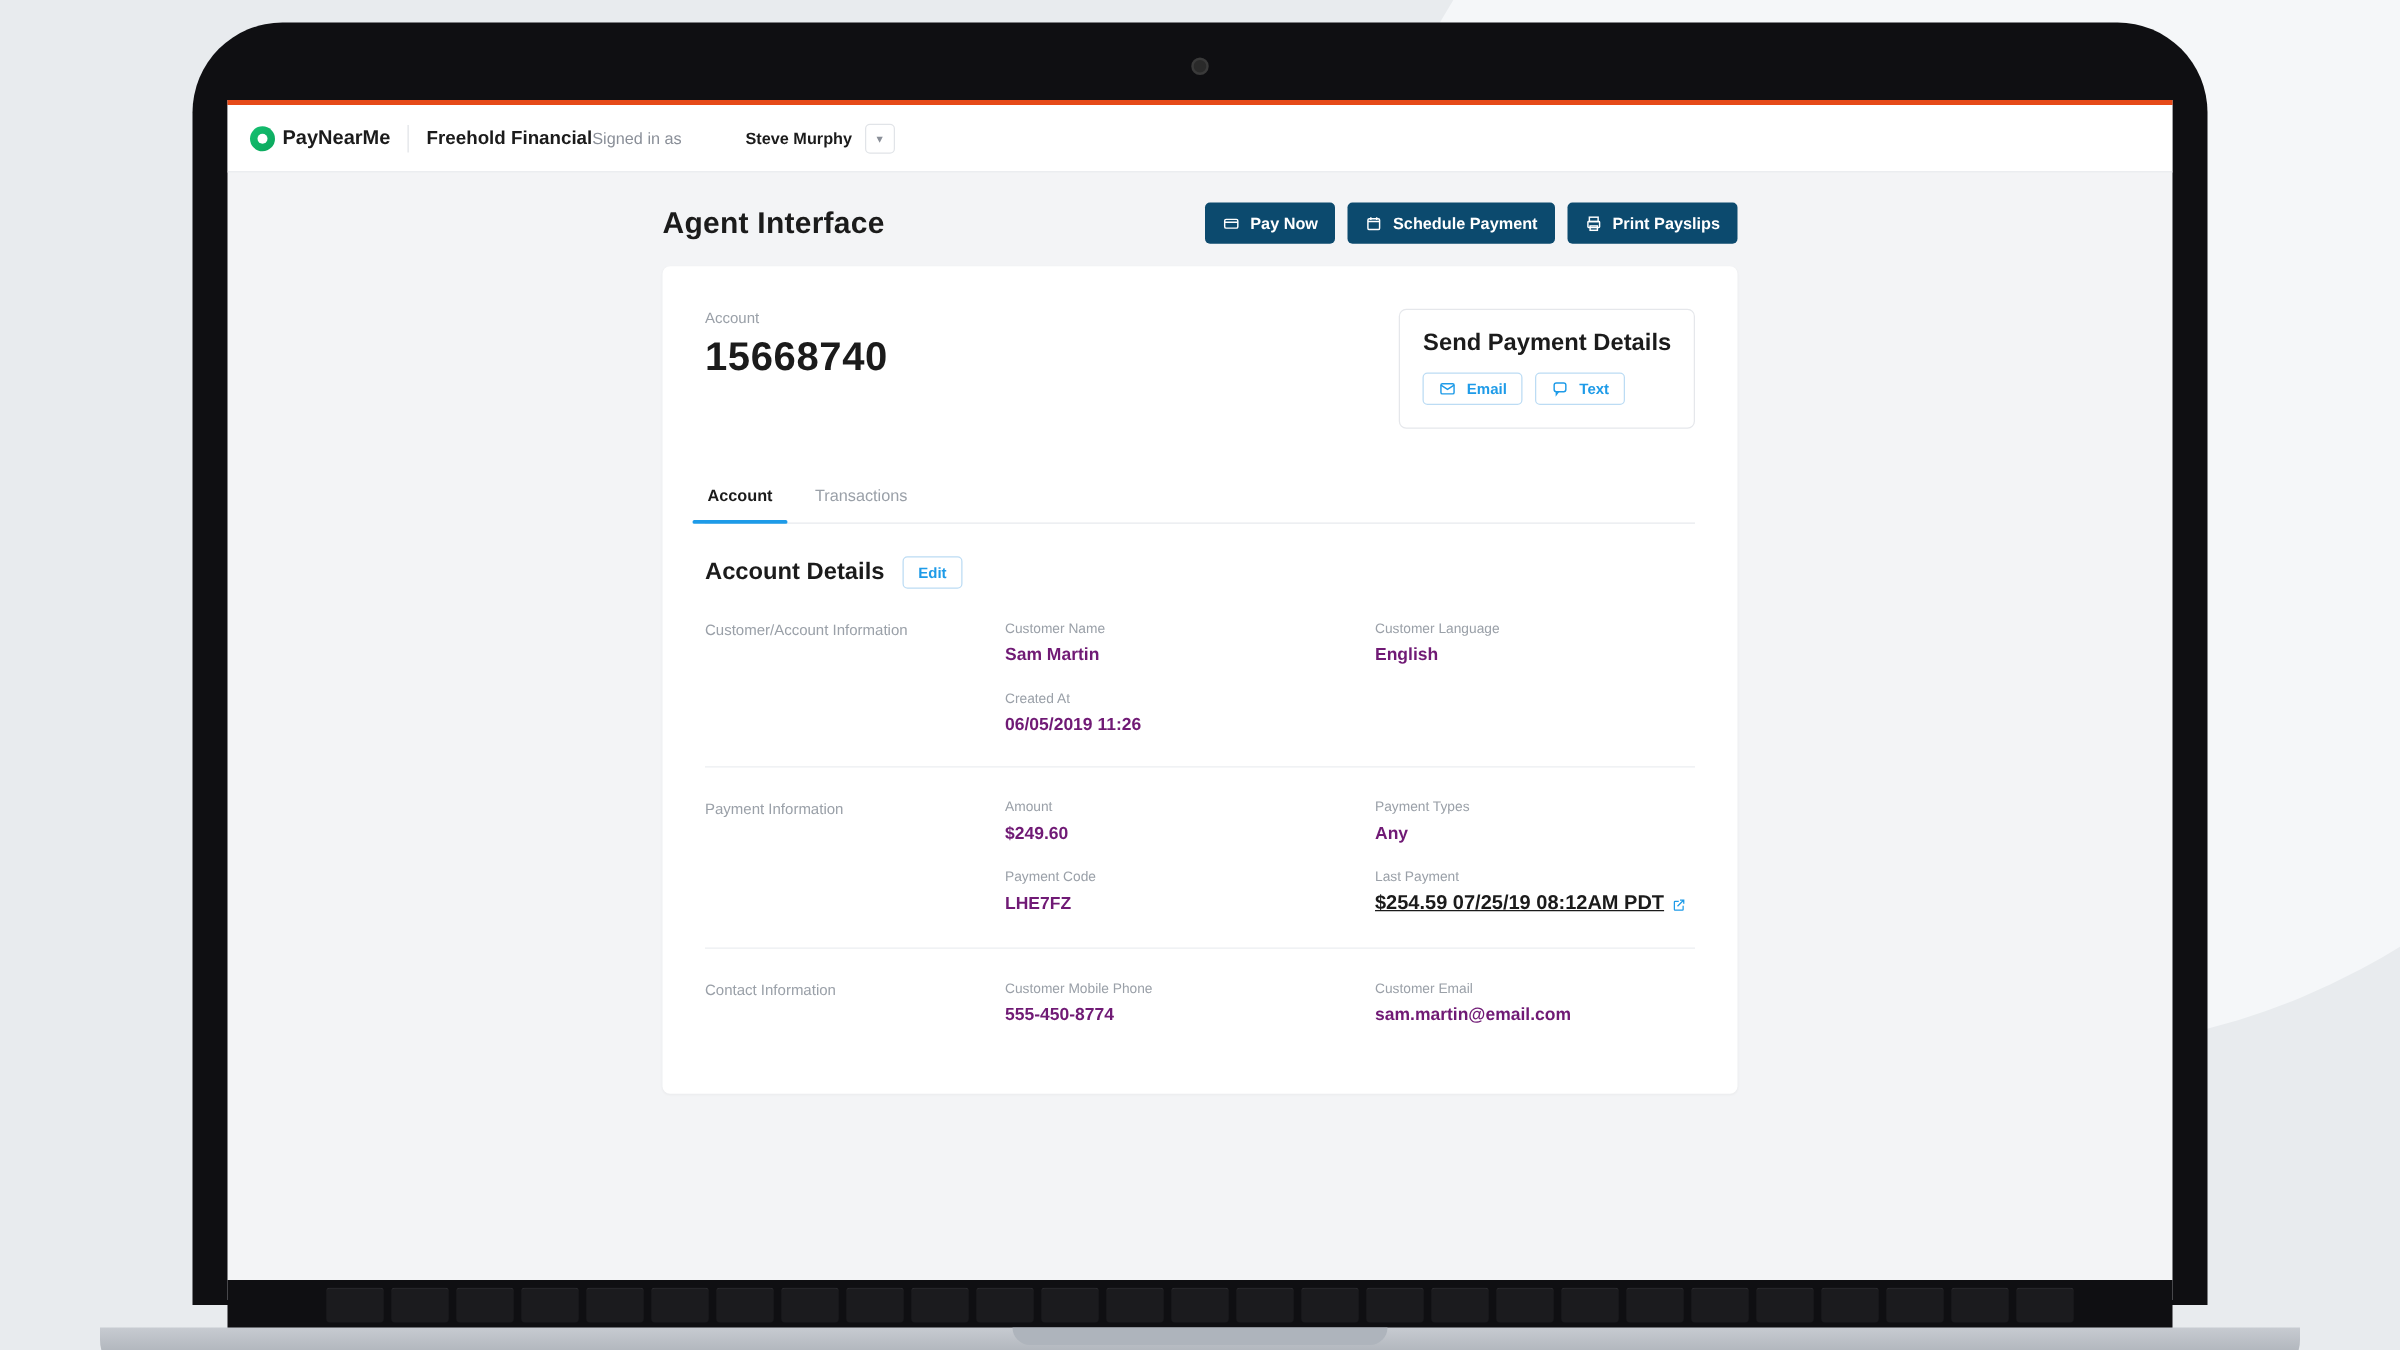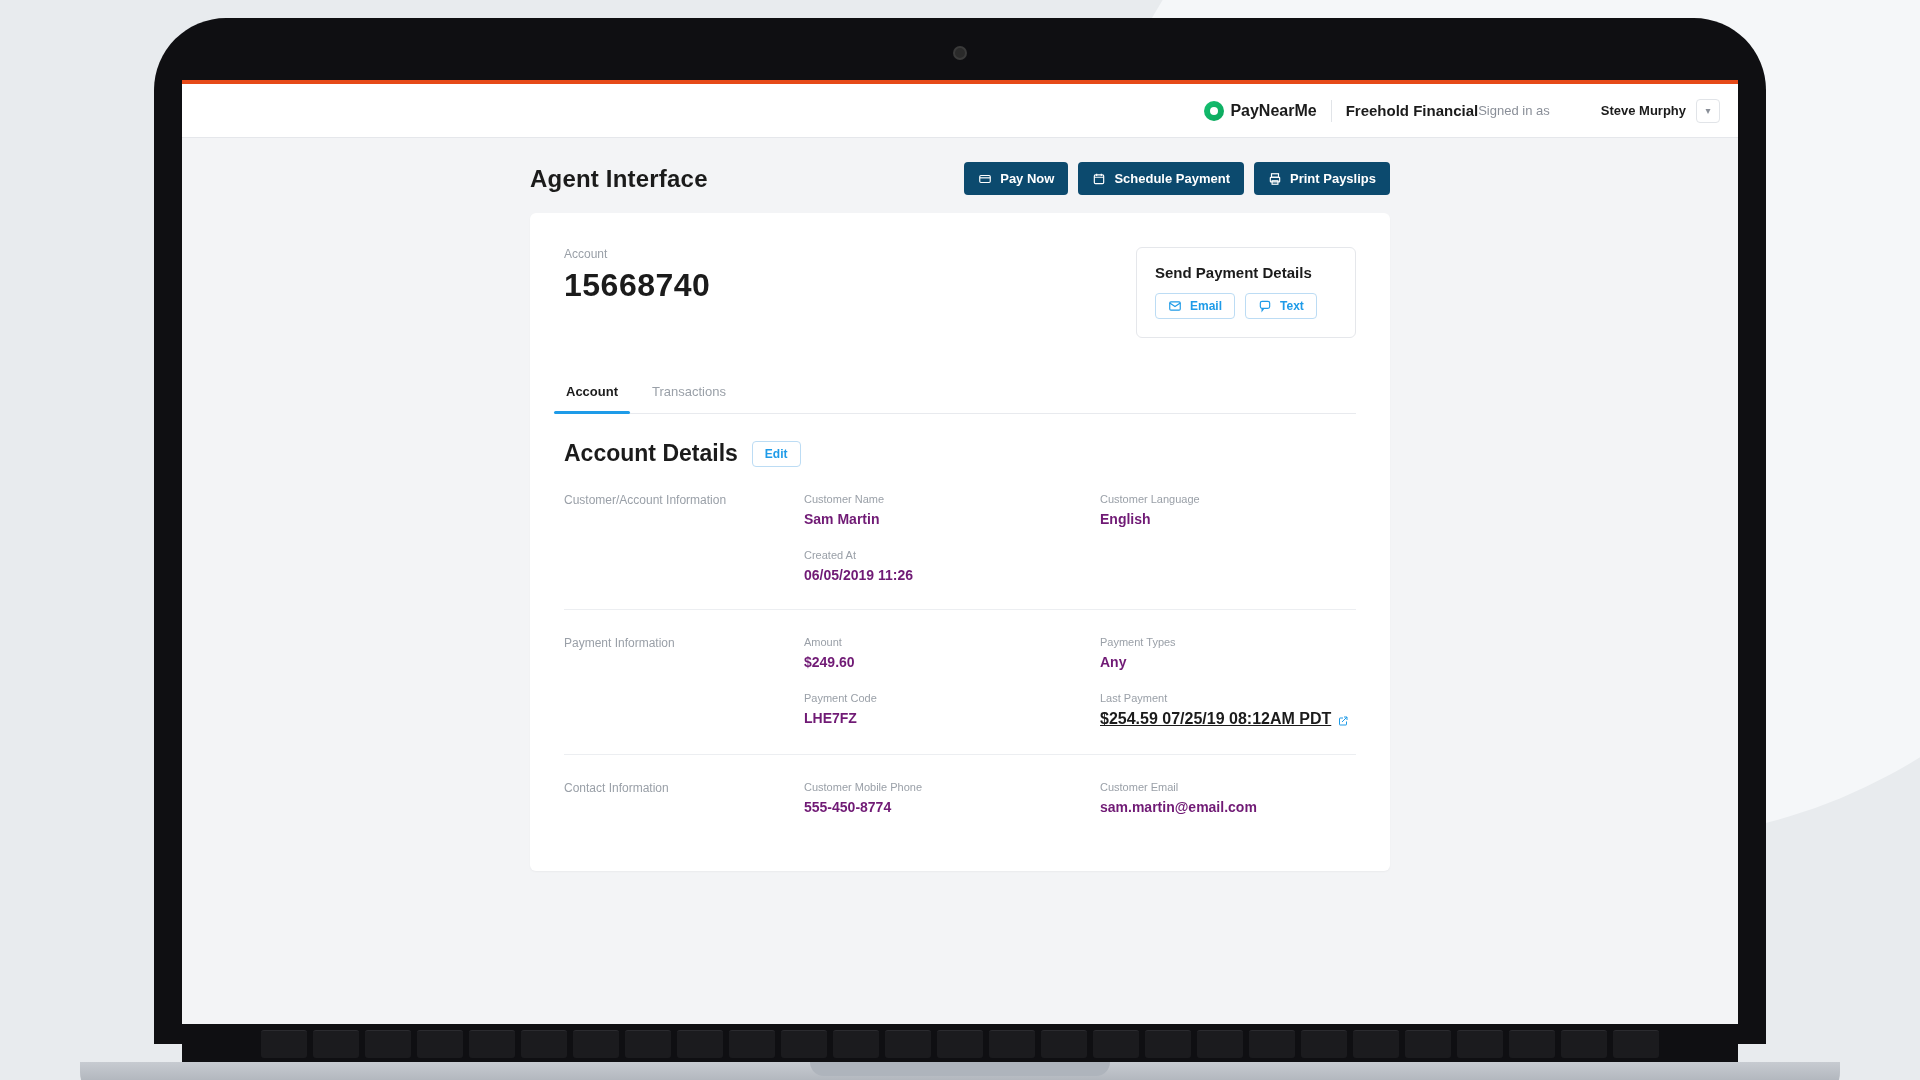--- a/index.html
+++ b/index.html
@@ -10,21 +10,21 @@
   .bg-circle { position: absolute; width: 1100px; height: 1100px; border-radius: 50%; background: #f5f7f9; right: -260px; top: -260px; }
 
   
   .laptop { position: absolute; width: 1612px; left: 154px; top: 18px; }
   .laptop-body { position: relative; width: 100%; height: 1026px; background: #0f0f12; border-radius: 72px 72px 0 0; padding: 62px 28px 0 28px; }
   .laptop-camera { position: absolute; left: 50%; top: 28px; transform: translateX(-50%); display:flex; align-items:center; }
   .camera-dot { width: 14px; height: 14px; border-radius: 50%; background: #2a2a2a; border: 2px solid #3a3a3a; }
   .laptop-screen { width: 100%; height: 960px; background: #f3f4f6; overflow: hidden; position: relative; border-top: 4px solid #e64a19; }
 
   
-  .app-header { height: 54px; background: #fff; border-bottom: 1px solid #e5e7eb; display:flex; align-items:center; padding: 0 18px; justify-content: flex-end; }
+  .app-header { height: 54px; background: #fff; border-bottom: 1px solid #e5e7eb; display:flex; align-items:center; padding: 0 18px; justify-content: flex-start; }
   .header-left { display:flex; align-items:center; gap:14px; }
   .logo { display:flex; align-items:center; gap:6px; font-weight:700; color:#1b1b1b; font-size:16px; }
   .logo-mark { width:20px; height:20px; border-radius:50%; background: linear-gradient(135deg,#16c172,#0aa65b); position:relative; }
   .logo-mark::after{ content:""; position:absolute; width:8px; height:8px; background:#fff; border-radius:50%; left:6px; top:6px; }
   .divider-v { width:1px; height:22px; background:#e1e4e8; }
   .client-name { font-weight:700; color:#1b1b1b; font-size:15px; }
   .header-right { display:flex; align-items:center; gap:10px; font-size:13px; color:#8a8f98; }
   .user-name { color:#1b1b1b; font-weight:700;margin-left:41px; }
   .chevron-box { width:24px; height:24px; border:1px solid #e1e4e8; border-radius:4px; display:inline-flex; align-items:center; justify-content:center; color:#8a8f98; font-size:10px; cursor:pointer; }
 
@@ -41,30 +41,30 @@
   .btn-outline .ic svg { stroke:#1e9be8; }
   .btn-small { font-size:12px; padding:5px 12px; }
 
   .card { background:#fff; border-radius:6px; box-shadow: 0 1px 2px rgba(0,0,0,.04); padding: 34px 34px 30px; }
 
   .top-row { display:flex; justify-content:space-between; align-items:flex-start; }
   .acct-label { font-size:12px; color:#9aa0a8; margin-bottom:6px; }
   .acct-number { font-size:32px; font-weight:800; color:#1b1b1b; letter-spacing:.5px; }
 
   .send-box { border:1px solid #e5e7eb; border-radius:6px; padding:16px 18px 18px; min-width:220px; }
-  .send-title { font-size:15px; font-weight:700; color:#1b1b1b; margin-bottom:12px; }
+  .send-title { font-size:19px; font-weight:700; color:#1b1b1b; margin-bottom:12px; }
   .send-buttons { display:flex; gap:10px; }
 
   .tabs { display:flex; gap:30px; border-bottom:1px solid #e8eaee; margin-top:36px; }
   .tab { padding: 10px 2px 14px; font-size:13px; color:#9aa0a8; cursor:pointer; position:relative; }
   .tab.active { color:#1b1b1b; font-weight:700; }
   .tab.active::after { content:""; position:absolute; left:-10px; right:-10px; bottom:-1px; height:3px; background:#1e9be8; border-radius:2px; }
 
   .section-title-row { display:flex; align-items:center; gap:14px; margin-top:26px; }
-  .section-title { font-size:23px; font-weight:800; color:#1b1b1b; }
+  .section-title { font-size:19px; font-weight:800; color:#1b1b1b; }
 
   .detail-block { display:grid; grid-template-columns: 200px 1fr 1fr; column-gap: 40px; padding: 26px 0; border-bottom:1px solid #eceef1; }
   .detail-block:last-of-type { border-bottom:none; }
   .group-label { font-size:12px; color:#9aa0a8; }
   .field { margin-bottom:22px; }
   .field:last-child { margin-bottom:0; }
   .field-label { font-size:11px; color:#9aa0a8; margin-bottom:6px; }
   .field-value { font-size:14px; color:#701a75; font-weight:700; }
   .linkish { color:#1b1b1b; text-decoration: underline; cursor:pointer; display:inline-flex; align-items:center; gap:6px; font-weight:700; }
   .ext-icon { width:12px; height:12px; color:#1e9be8; }

